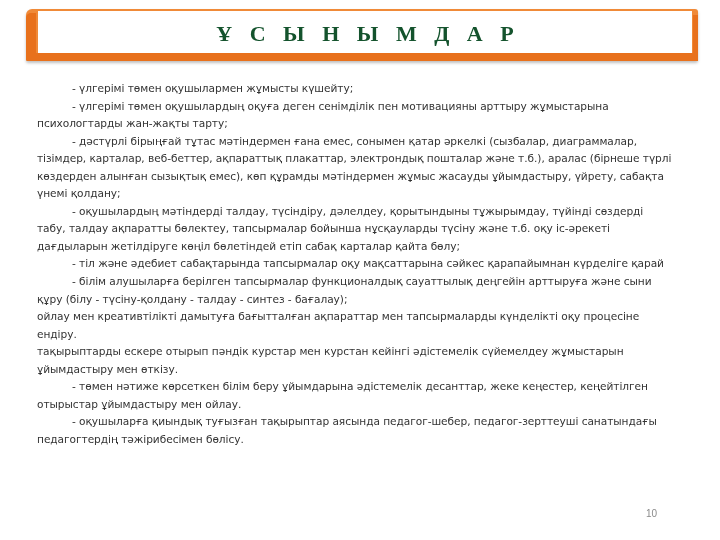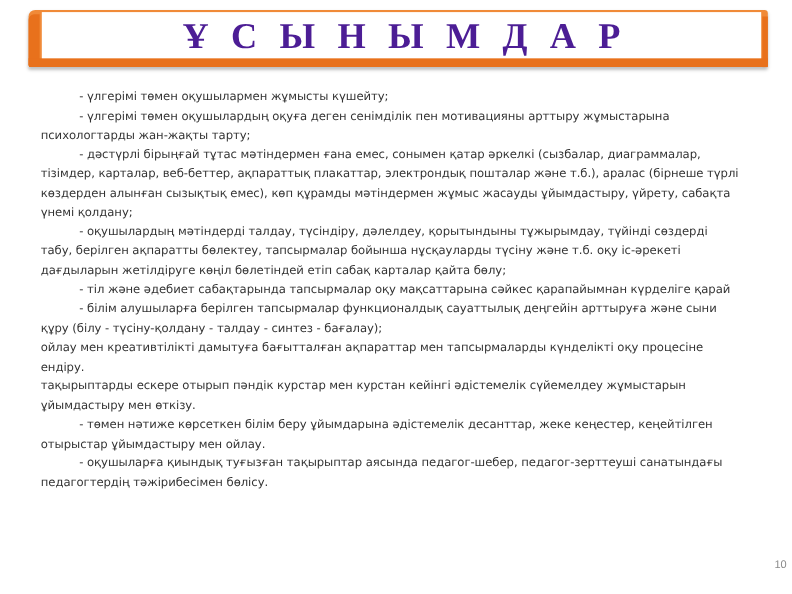--- a/index.html
+++ b/index.html
@@ -58,23 +58,23 @@
       width: 654px;
       height: 42px;
       background: #ffffff;
       display: flex;
       align-items: center;
       justify-content: center;
     }
     .banner-title {
       font-family: "Liberation Serif", "DejaVu Serif", serif;
       font-weight: bold;
-      font-size: 33px;
+      font-size: 22px;
       letter-spacing: 6px;
-      color: #4c1d95;
+      color: #14532d;
       margin-top: 4px;
       padding-left: 6px;
     }
     
     .content {
       position: absolute;
       left: 37px;
       top: 80px;
       width: 668px;
       font-size: 10.6px;
@@ -84,21 +84,21 @@
     }
     .line {
       white-space: nowrap;
       height: 17.55px;
     }
     .line.indent {
       padding-left: 35px;
     }
     .page-number {
       position: absolute;
-      left: 704px;
+      left: 646px;
       top: 508px;
       font-family: "Liberation Sans", sans-serif;
       font-size: 10px;
       color: #8a8a8a;
     }
   </style>
 </head>
 <body>
 
 <div class="slide">
@@ -118,21 +118,21 @@
 
     <div class="line indent">- үлгерімі төмен оқушылардың оқуға деген сенімділік пен мотивацияны арттыру жұмыстарына</div>
     <div class="line">психологтарды жан-жақты тарту;</div>
 
     <div class="line indent">- дәстүрлі бірыңғай тұтас мәтіндермен ғана емес, сонымен қатар әркелкі (сызбалар, диаграммалар,</div>
     <div class="line">тізімдер, карталар, веб-беттер, ақпараттық плакаттар, электрондық пошталар және т.б.), аралас (бірнеше түрлі</div>
     <div class="line">көздерден алынған сызықтық емес), көп құрамды мәтіндермен жұмыс жасауды ұйымдастыру, үйрету, сабақта</div>
     <div class="line">үнемі қолдану;</div>
 
     <div class="line indent">- оқушылардың мәтіндерді талдау, түсіндіру, дәлелдеу, қорытындыны тұжырымдау, түйінді сөздерді</div>
-    <div class="line">табу, берілген ақпаратты бөлектеу, тапсырмалар бойынша нұсқауларды түсіну және т.б. оқу іс-әрекеті</div>
+    <div class="line">табу, талдау ақпаратты бөлектеу, тапсырмалар бойынша нұсқауларды түсіну және т.б. оқу іс-әрекеті</div>
     <div class="line">дағдыларын жетілдіруге көңіл бөлетіндей етіп сабақ карталар қайта бөлу;</div>
 
     <div class="line indent">- тіл және әдебиет сабақтарында тапсырмалар оқу мақсаттарына сәйкес қарапайымнан күрделіге қарай</div>
     <div class="line indent">- білім алушыларға берілген тапсырмалар функционалдық сауаттылық деңгейін арттыруға және сыни</div>
 
     <div class="line">құру (білу - түсіну-қолдану - талдау - синтез - бағалау);</div>
     <div class="line">ойлау мен креативтілікті дамытуға  бағытталған ақпараттар мен тапсырмаларды күнделікті оқу процесіне</div>
     <div class="line">ендіру.</div>
 
     <div class="line">тақырыптарды ескере отырып пәндік курстар мен курстан кейінгі әдістемелік сүйемелдеу жұмыстарын</div>

